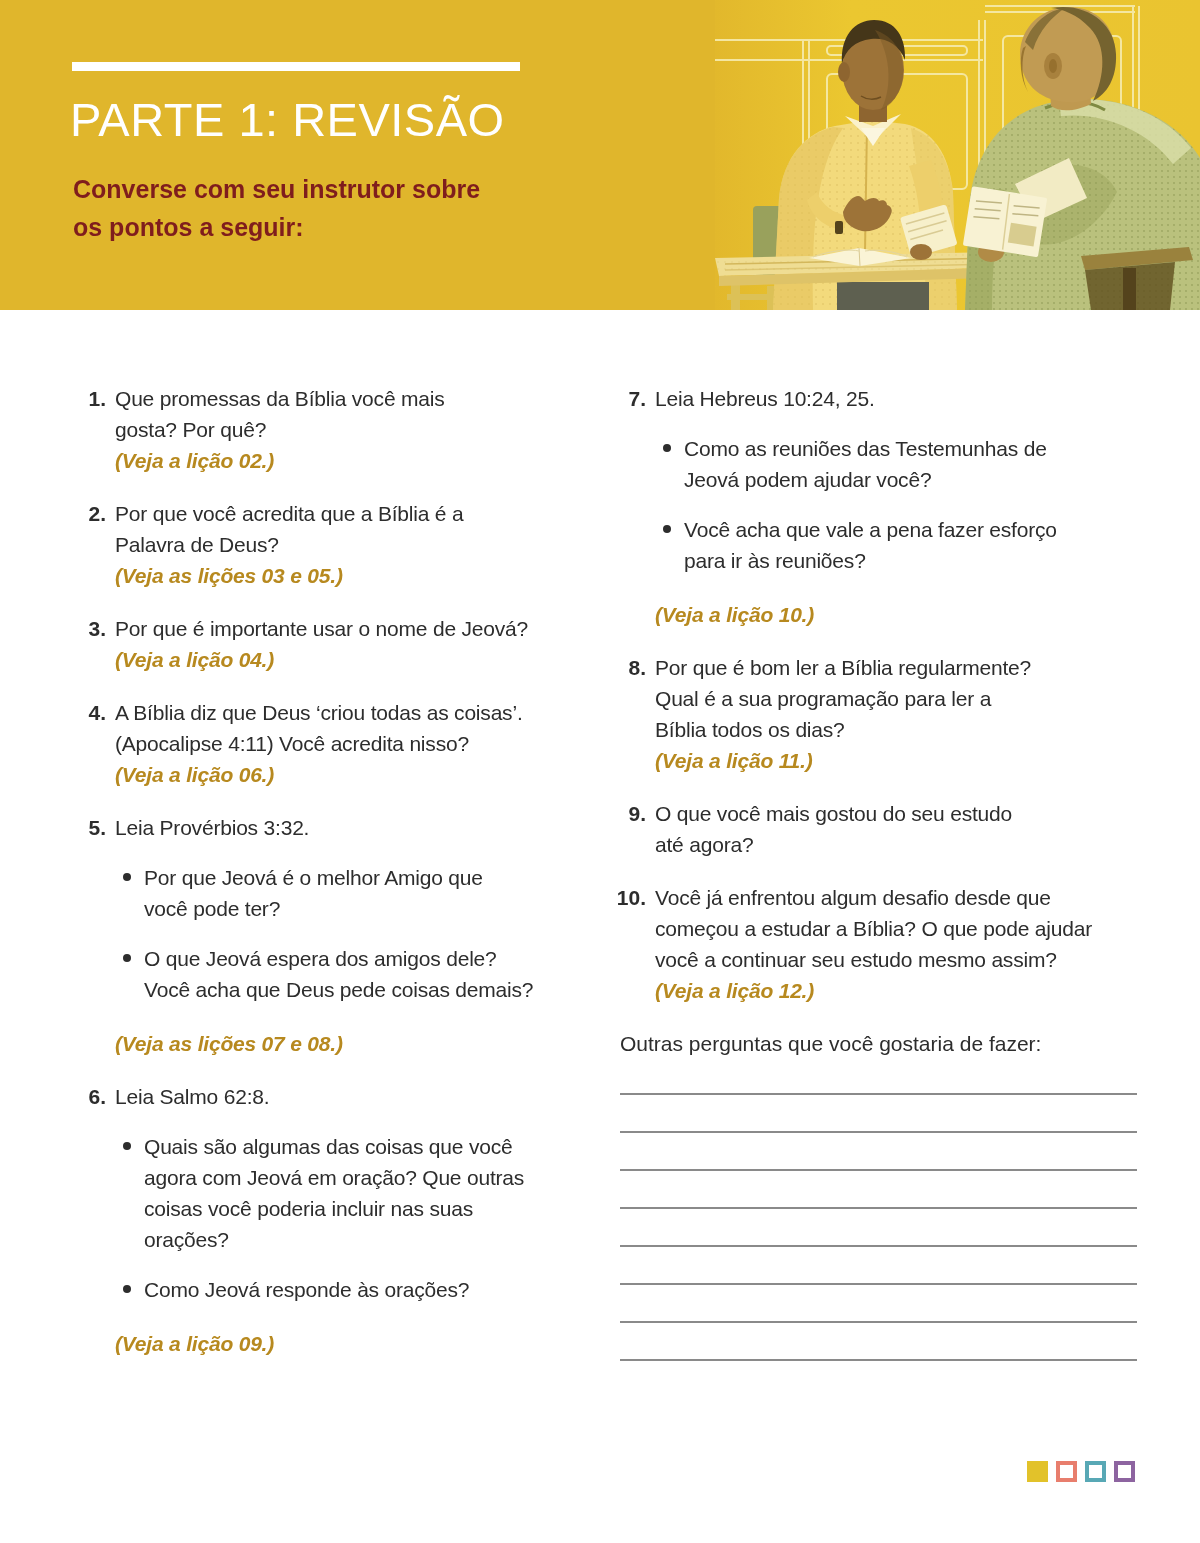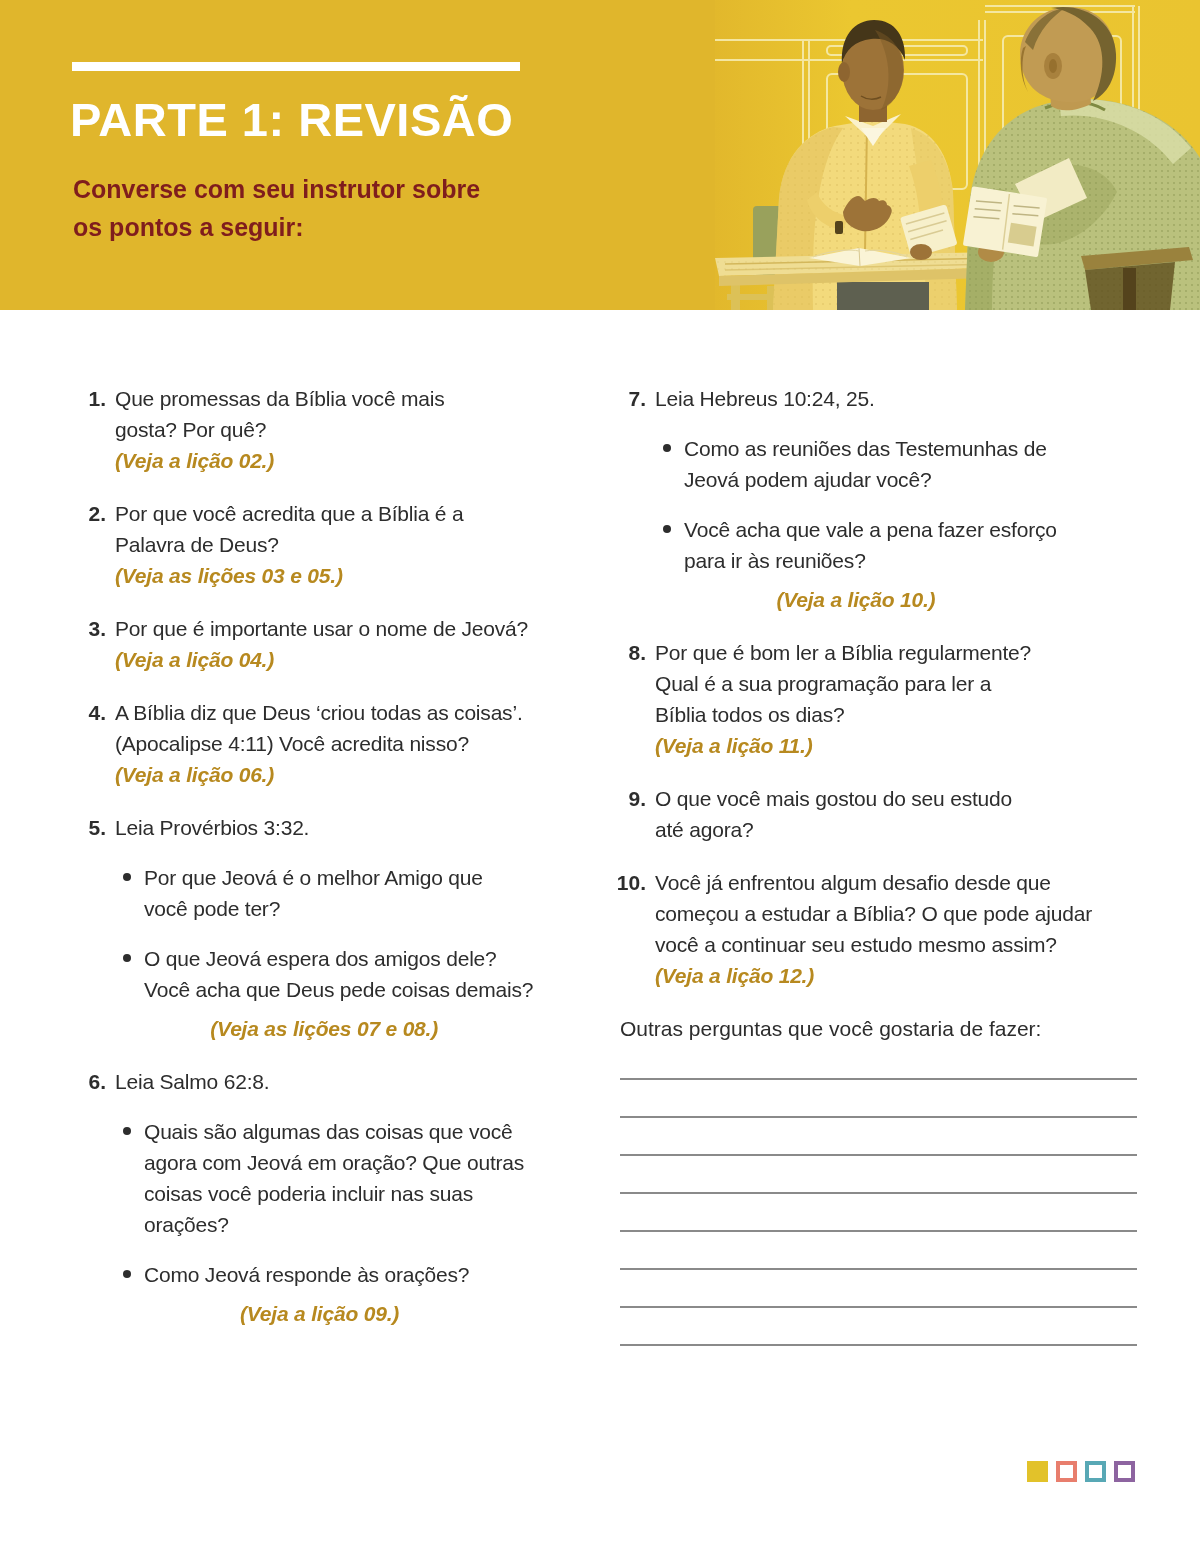--- a/index.html
+++ b/index.html
@@ -5,40 +5,40 @@
   html,body{margin:0;padding:0;background:#ffffff;}
   .page{
     position:relative;width:1200px;height:1543px;background:#ffffff;overflow:hidden;
     font-family:"Liberation Sans","DejaVu Sans",sans-serif;color:#2d2d2d;
   }
   
   .band{position:absolute;left:0;top:0;width:1200px;height:310px;background:#e0b62c;}
   .band .rule{position:absolute;left:72px;top:62px;width:448px;height:9px;background:#ffffff;}
   .band h1{
     position:absolute;left:70px;top:92px;margin:0;color:#ffffff;
-    font-size:47px;font-weight:700;letter-spacing:.5px;white-space:nowrap;
+    font-size:47px;font-weight:400;letter-spacing:.5px;white-space:nowrap;
   }
   .band .sub{
     position:absolute;left:73px;top:170px;margin:0;color:#7f1d1d;
     font-size:25px;font-weight:700;line-height:38px;
   }
   .illus{position:absolute;right:0;top:0;display:block;}
   
   .col{position:absolute;top:383px;}
   .col-left{left:72px;width:525px;}
   .col-right{left:612px;width:530px;}
   .item{display:flex;margin-bottom:22px;}
   .num{flex:none;width:34px;text-align:right;margin-right:9px;font-weight:700;
        font-size:21px;line-height:31px;}
   .body{min-width:0;}
   .ln{font-size:21px;line-height:31px;letter-spacing:-.2px;white-space:nowrap;}
   .lead{font-weight:400;}
   .ref{font-size:21px;line-height:31px;font-style:italic;color:#b7891f;letter-spacing:-.2px;
        white-space:nowrap;cursor:pointer;font-weight:bold;}
-  .ref.mt{margin-top:8px;text-align:center;}
+  .ref.mt{margin-top:23px;}
   .bullet{display:flex;margin-top:19px;}
   .dot{flex:none;width:8px;height:8px;border-radius:50%;background:#2d2d2d;margin:11px 13px 0 8px;}
   
   .oq-heading{margin:14px 0 16px 8px;font-size:21px;font-weight:400;line-height:31px;white-space:nowrap;}
   .write-lines{margin-left:8px;width:517px;}
   .wline{height:36px;border-bottom:2px solid #8a8a8a;}
   .wline:first-child{height:18px;}
   
   .squares{position:absolute;right:65px;top:1461px;display:flex;gap:8px;}
   .sq{width:21px;height:21px;box-sizing:border-box;}

